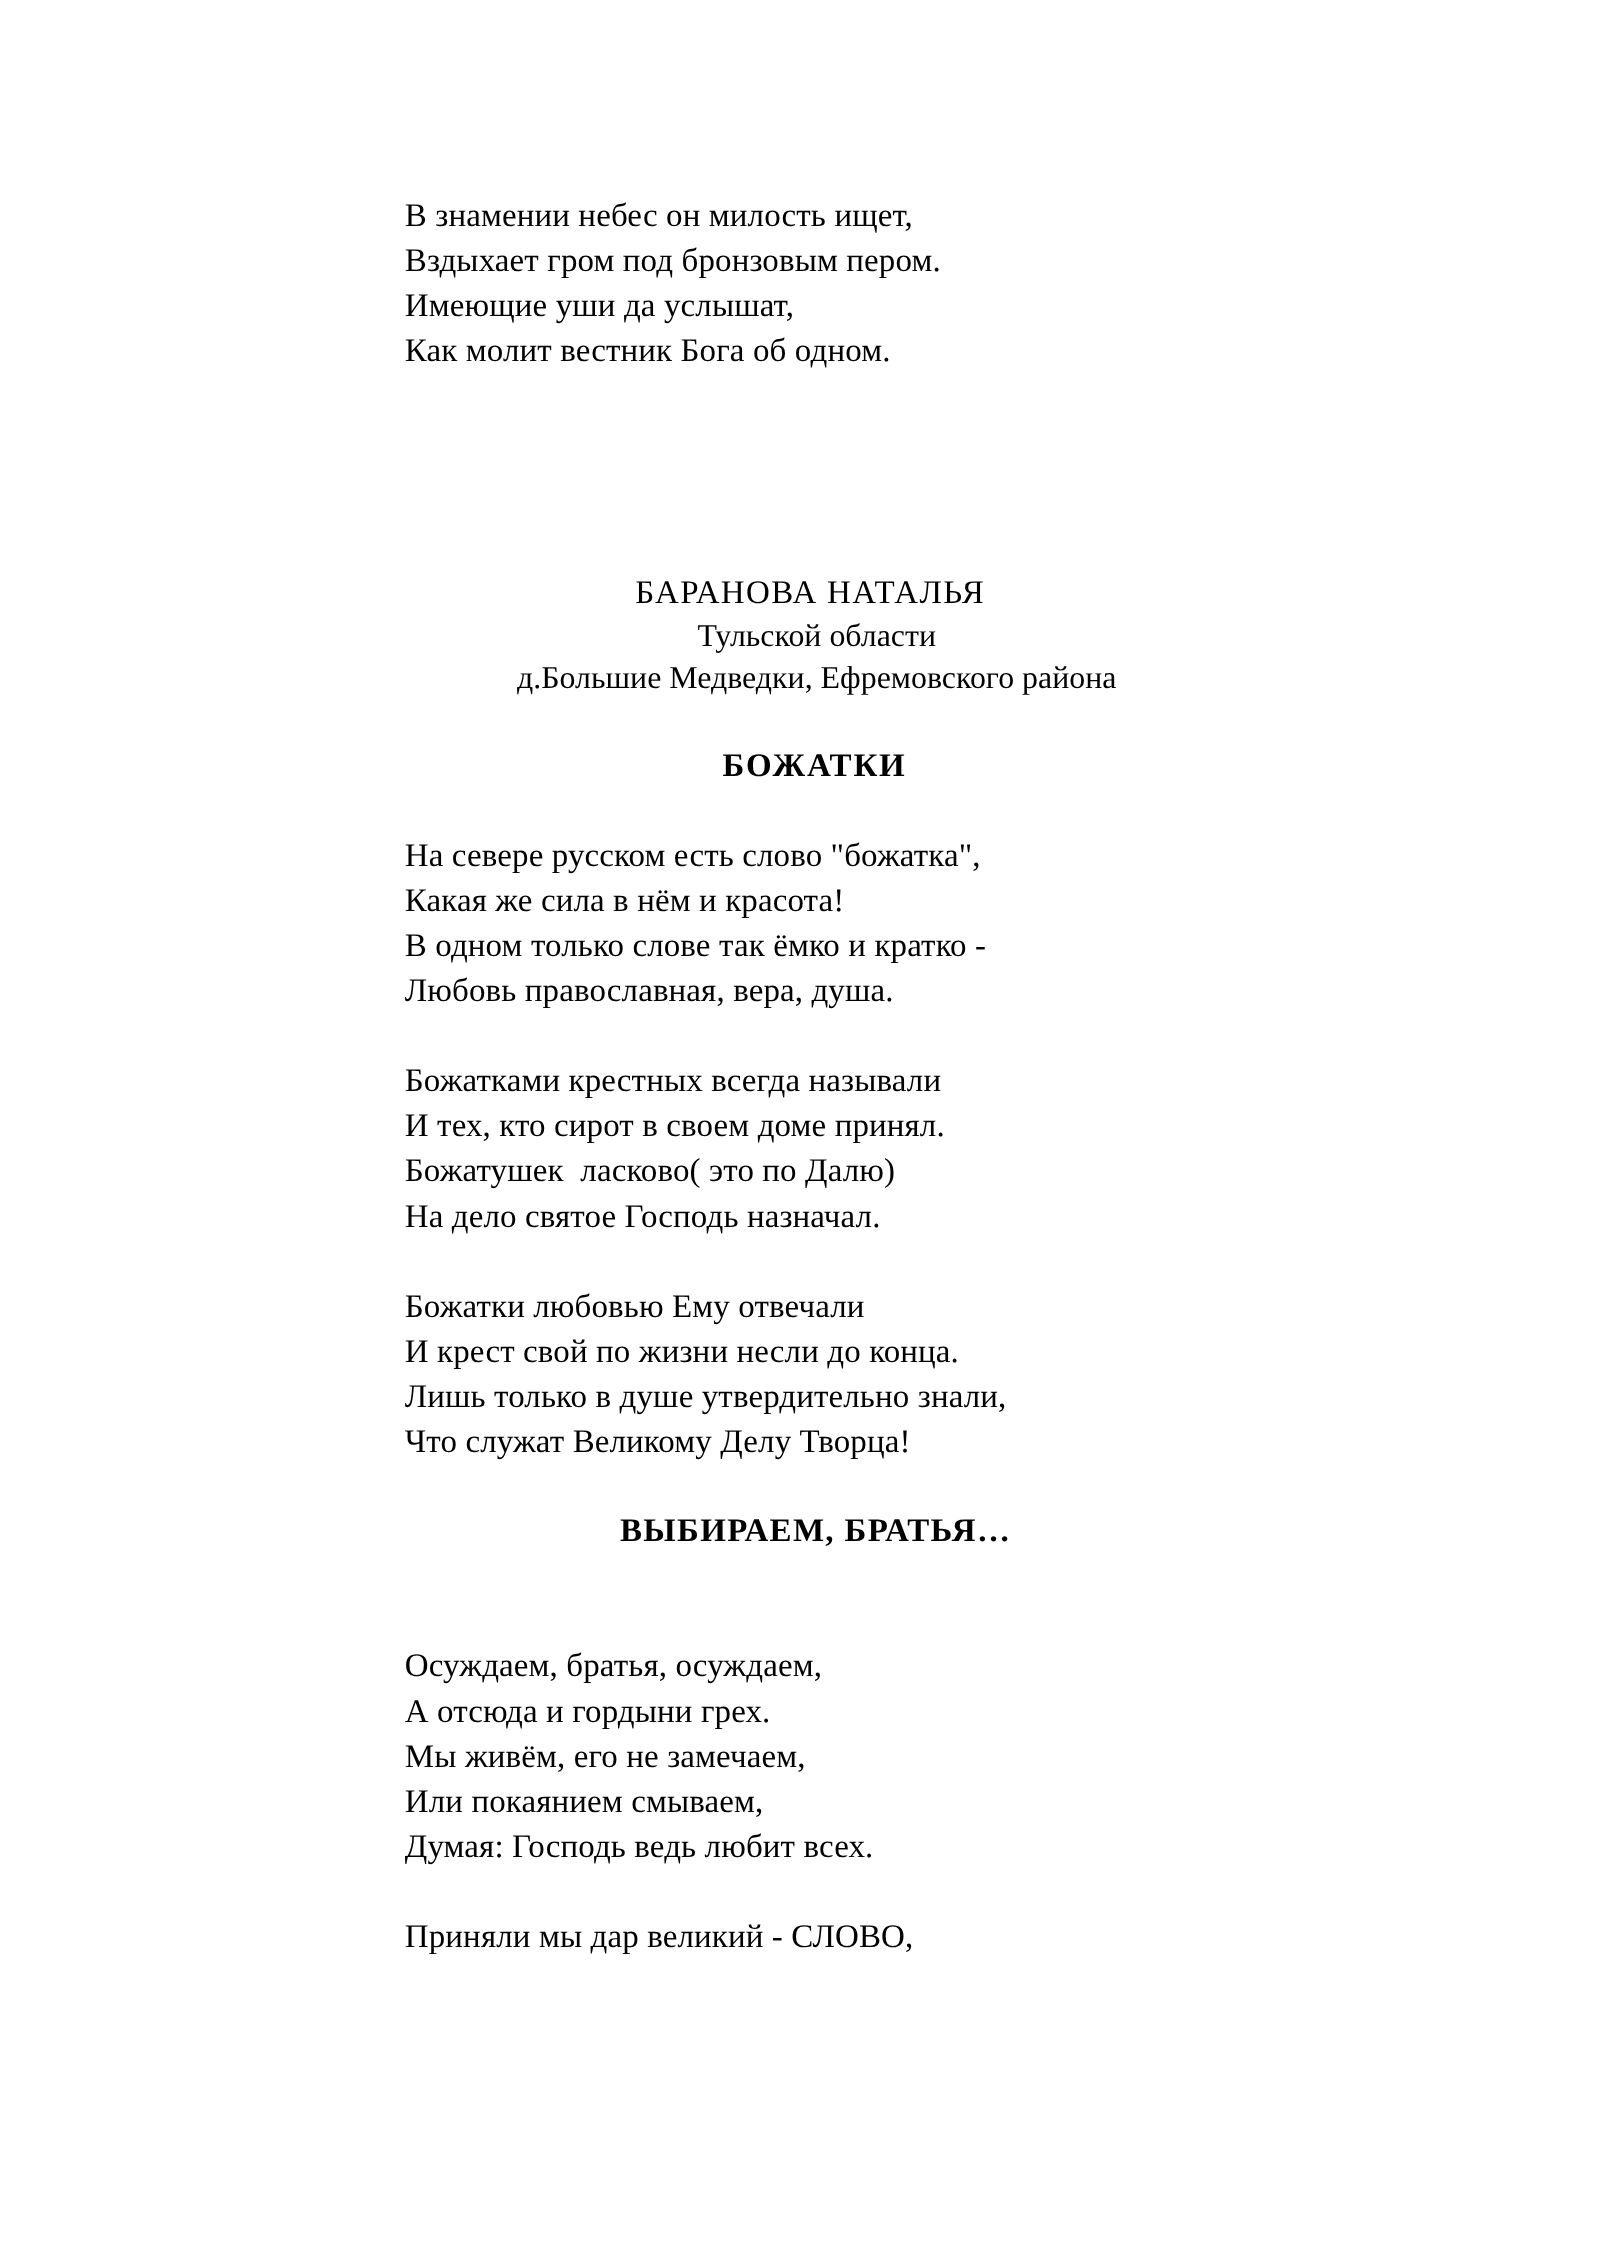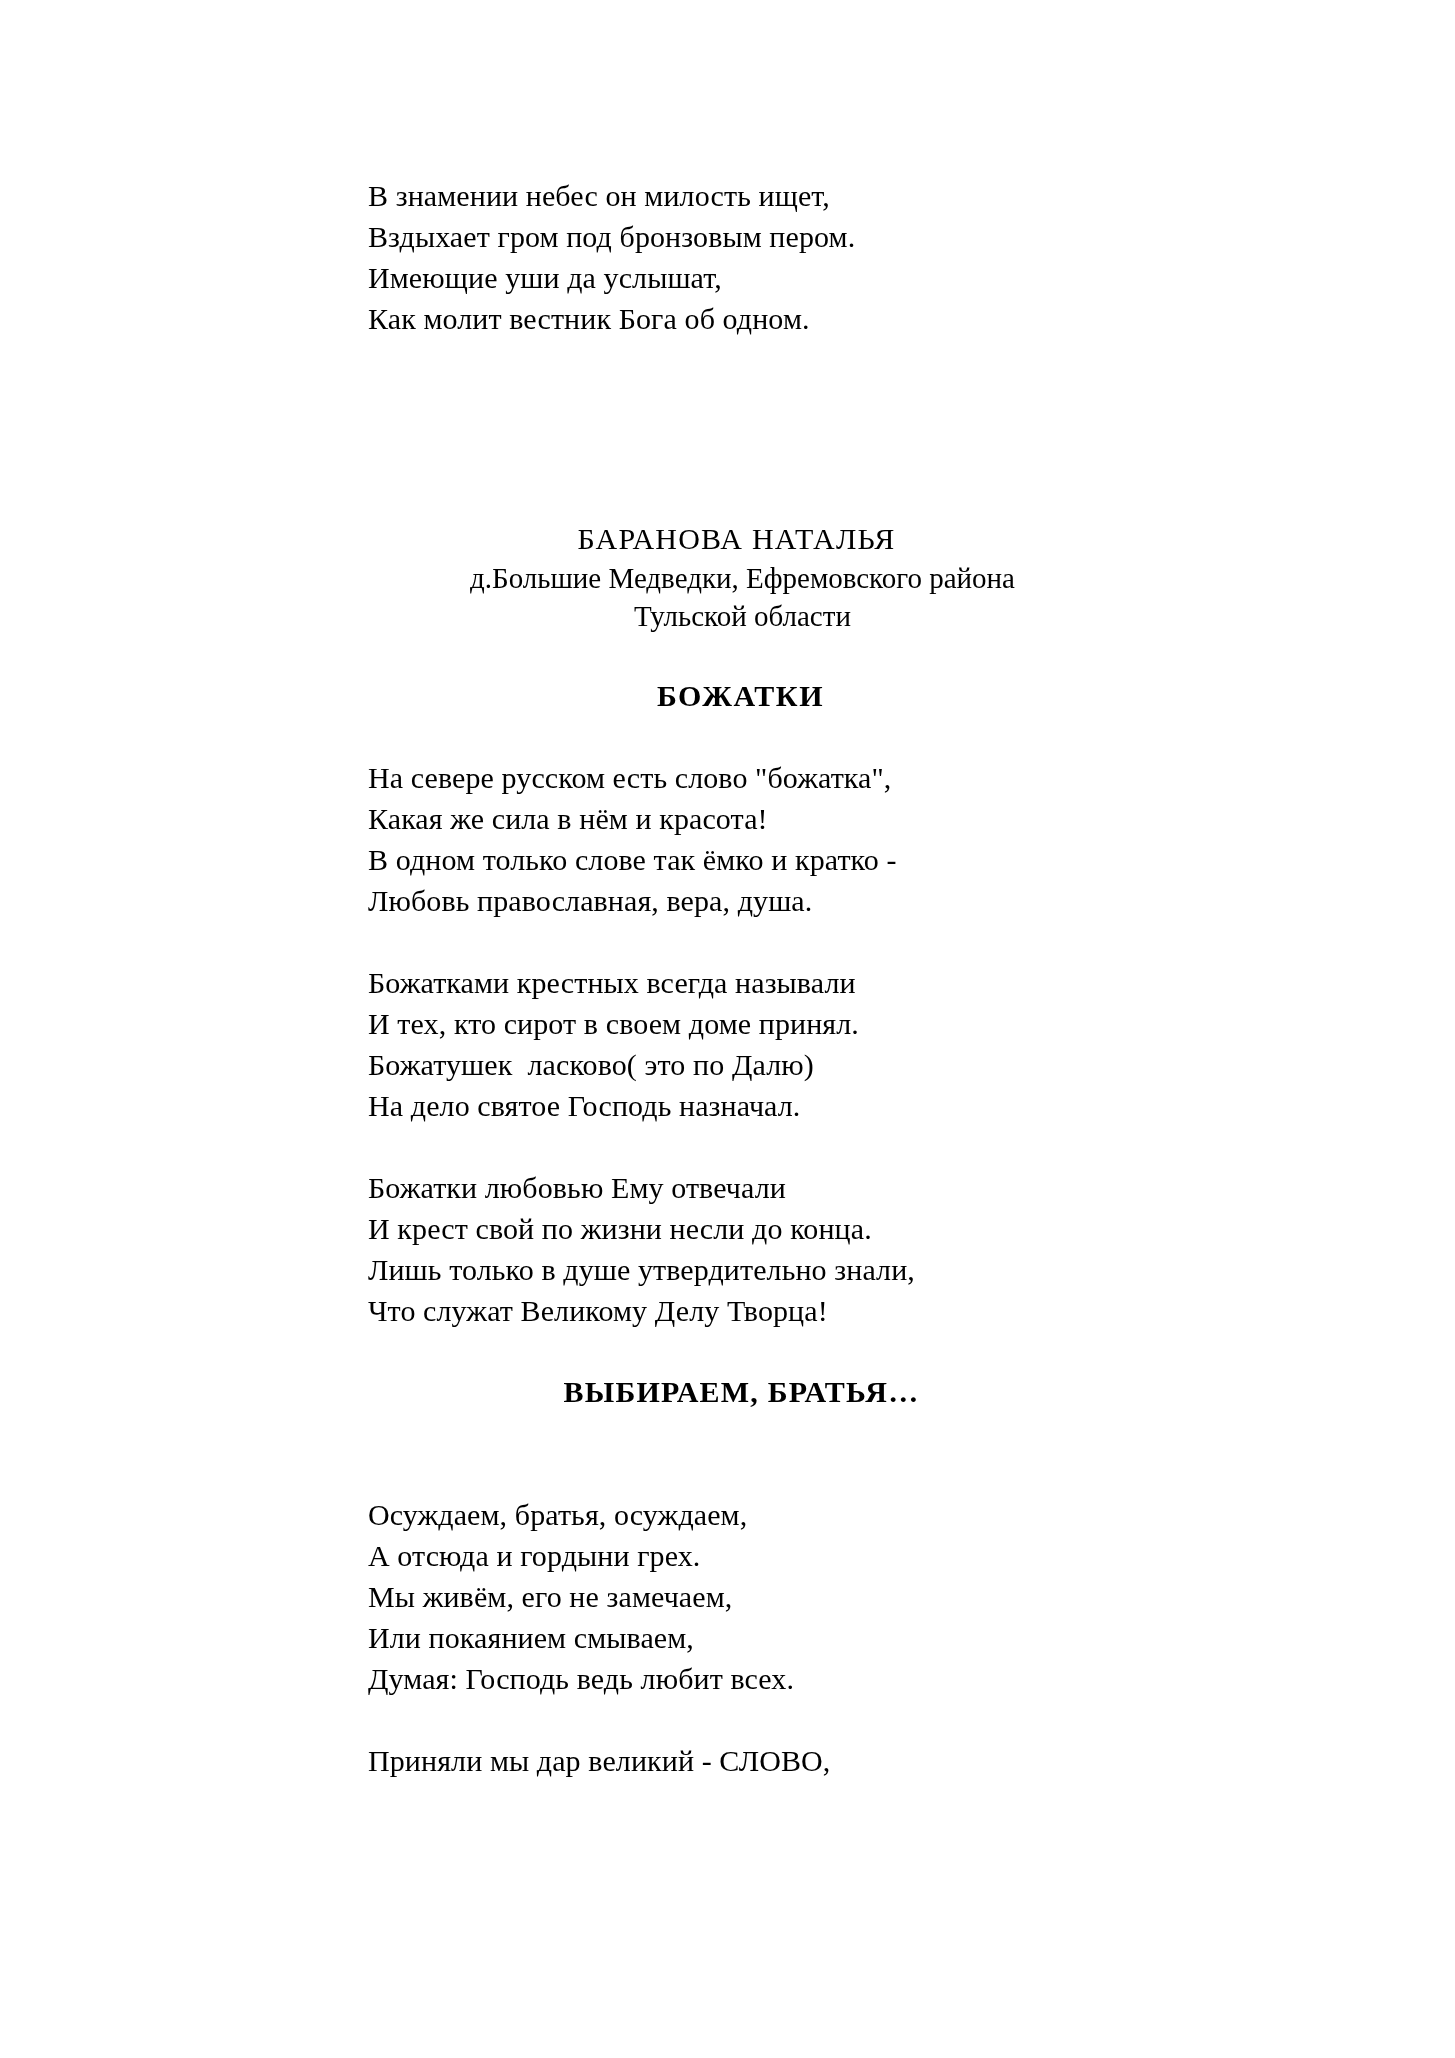--- a/index.html
+++ b/index.html
@@ -79,22 +79,22 @@
 
     <div class="stanza">В знамении небес он милость ищет,
 Вздыхает гром под бронзовым пером.
 Имеющие уши да услышат,
 Как молит вестник Бога об одном.</div>
 
     <div class="spacer-xl"></div>
     <div class="spacer-lg"></div>
 
     <div class="author-name">БАРАНОВА  НАТАЛЬЯ</div>
+    <div class="author-place">Тульской области</div>
     <div class="author-place">д.Большие Медведки, Ефремовского района</div>
-    <div class="author-place">Тульской области</div>
 
     <div class="spacer-md"></div>
 
     <div class="poem-title">БОЖАТКИ</div>
 
     <div class="spacer-md"></div>
 
     <div class="stanza">На севере русском есть слово "божатка",
 Какая же сила в нём и красота!
 В одном только слове так ёмко и кратко -

